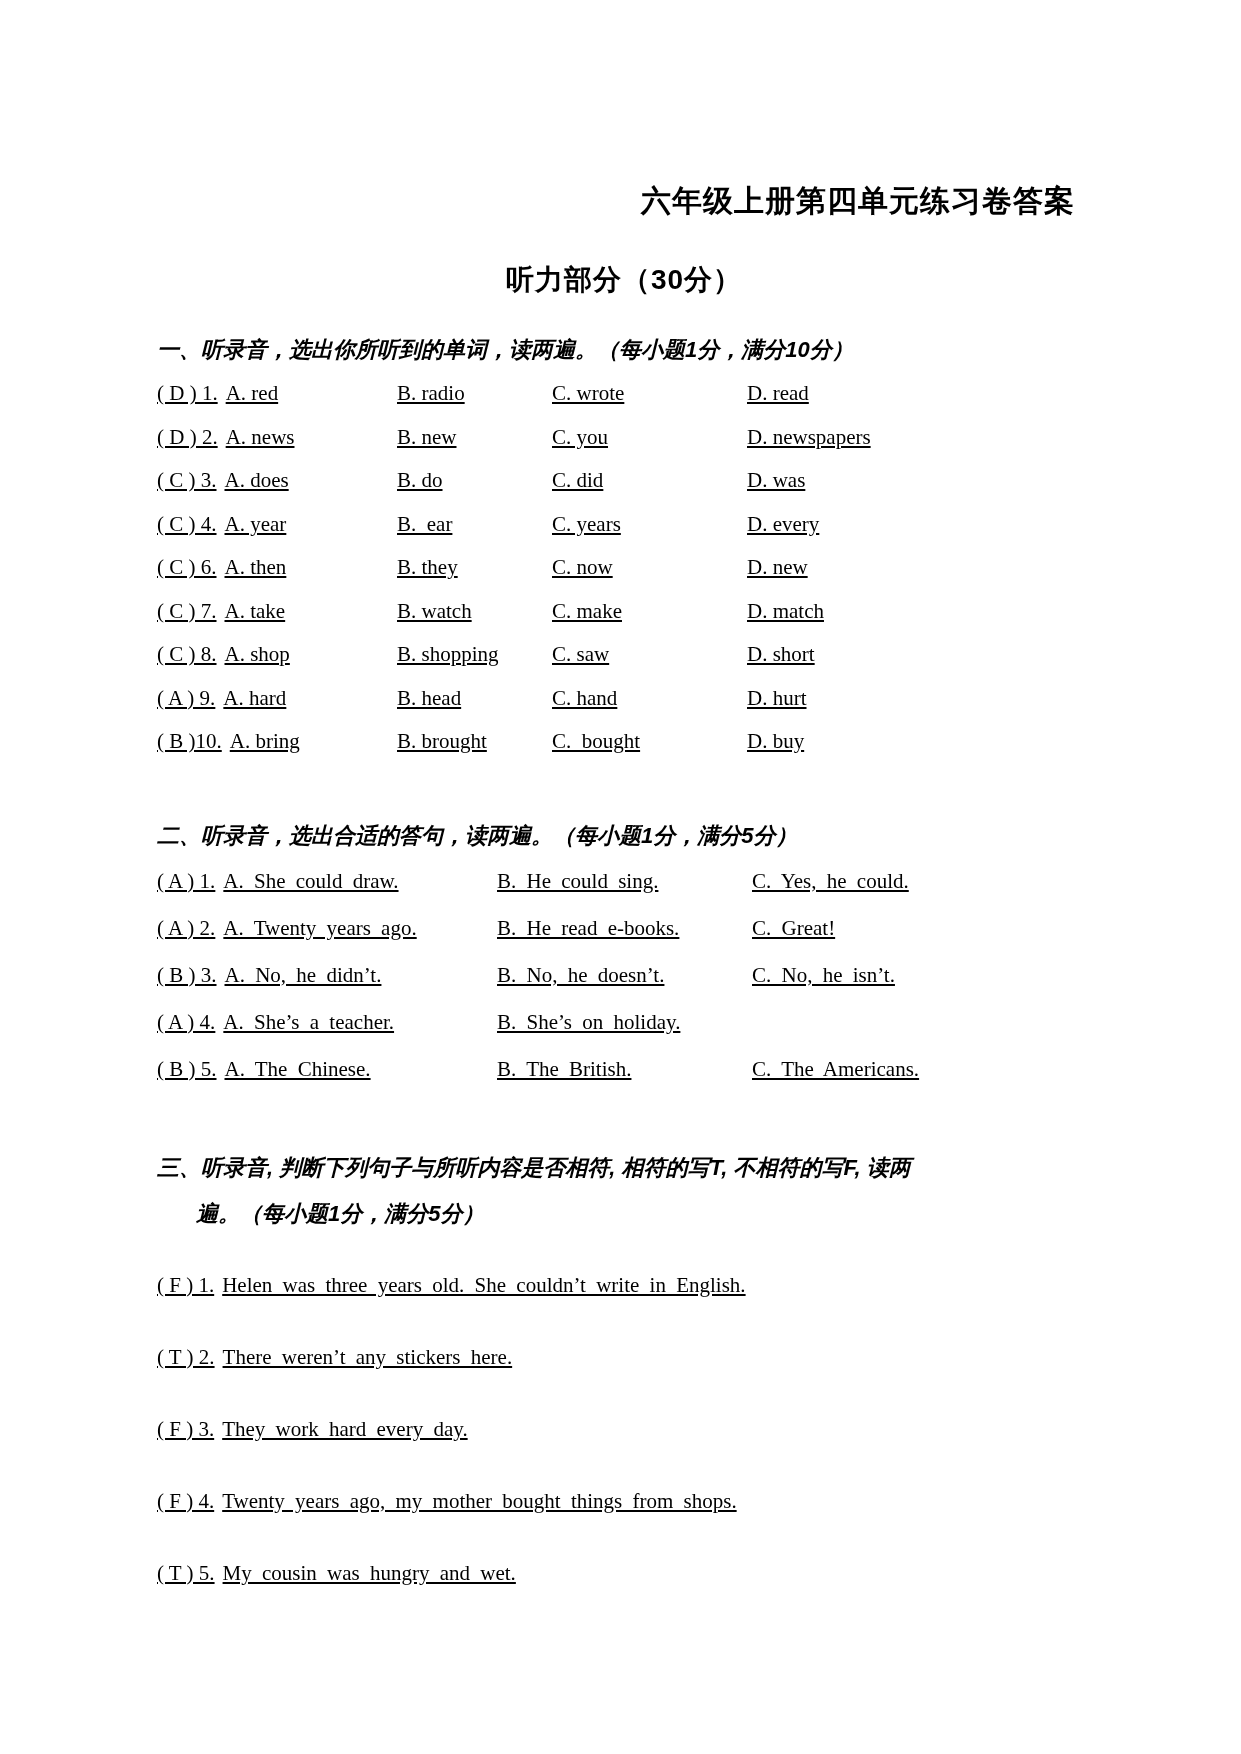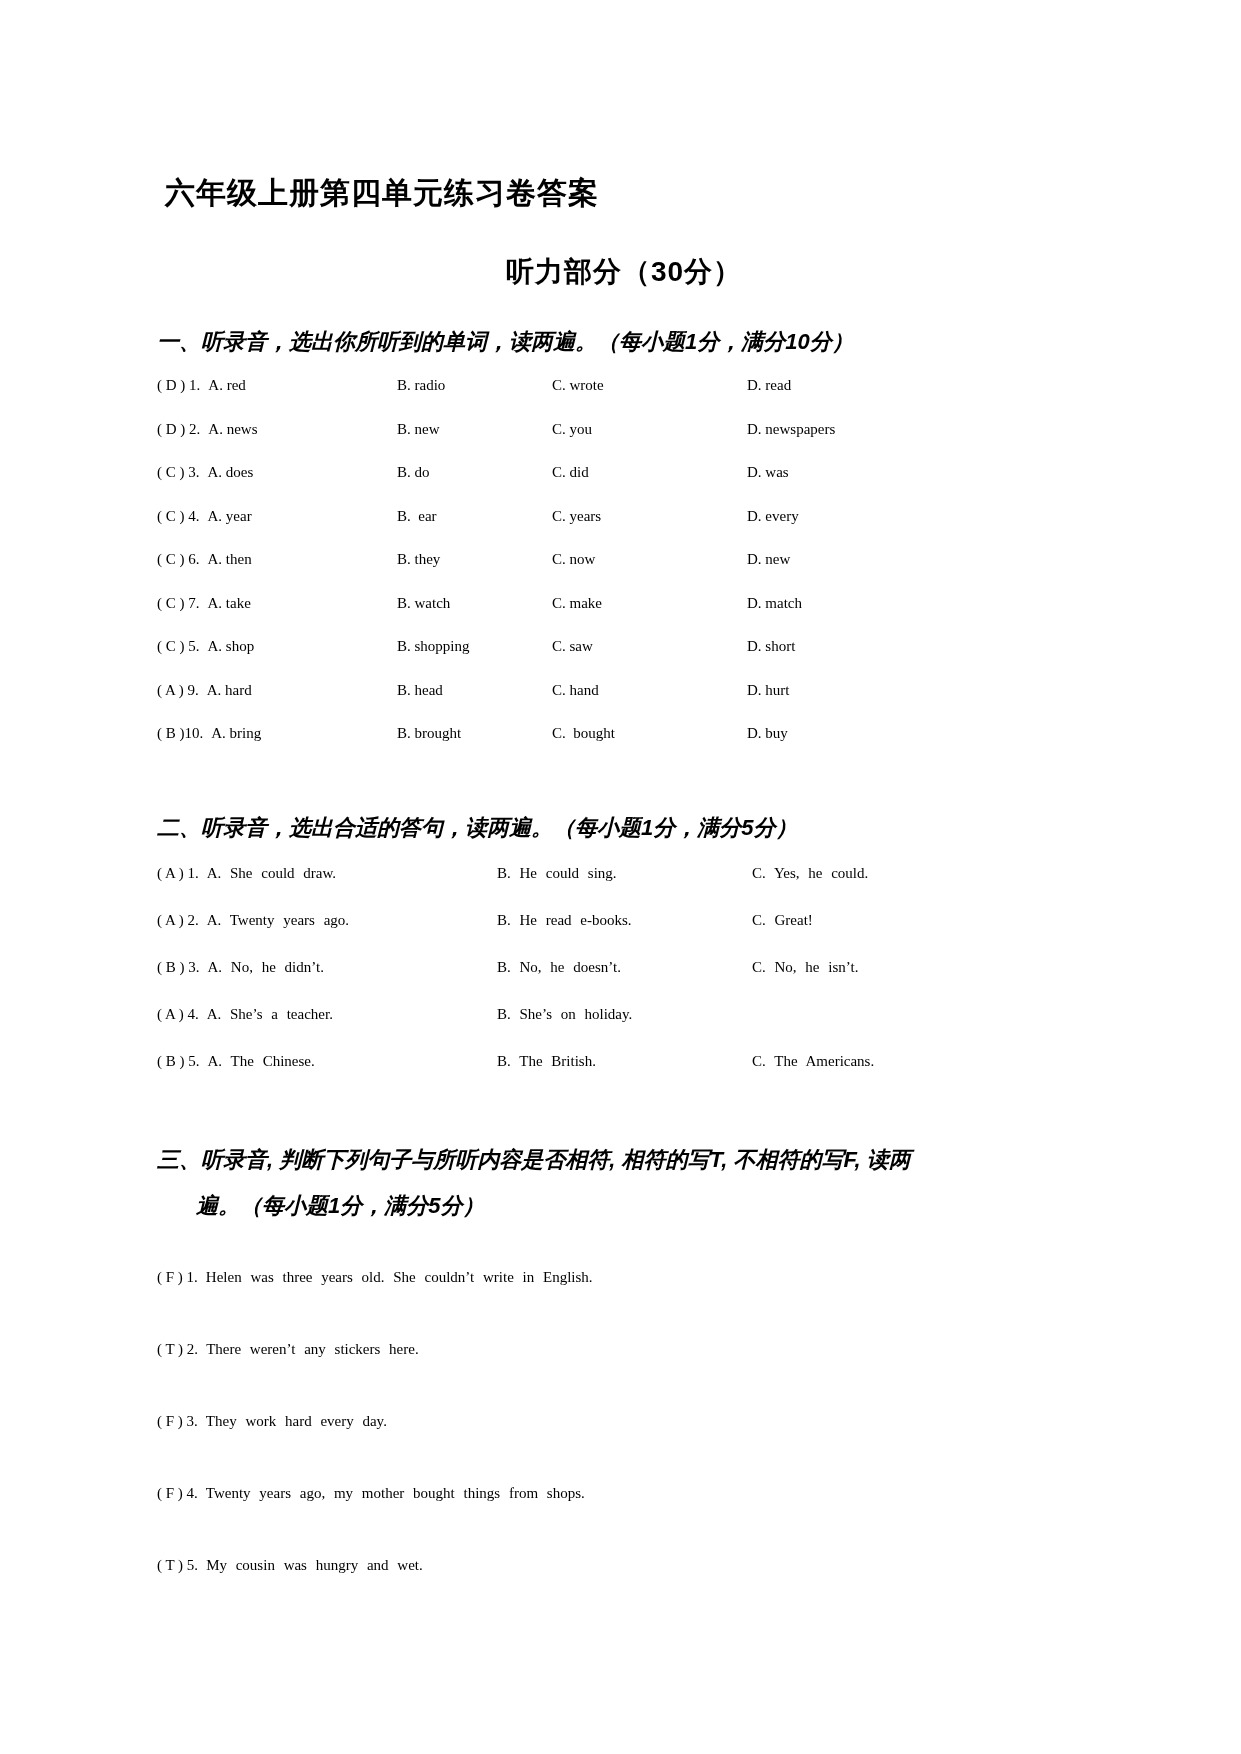--- a/index.html
+++ b/index.html
@@ -8,26 +8,26 @@
     position: relative;
     width: 1241px;
     height: 1754px;
     background: #ffffff;
     color: #000000;
     overflow: hidden;
   }
   .content { padding: 166px 150px 0 157px; }
 
   .title {
-    margin: 8px;
+    margin: 16px;
     font-family: "Liberation Sans", sans-serif;
     font-weight: bold;
     font-size: 30px;
     line-height: 38px;
-    text-align: left;
+    text-align: right;
     letter-spacing: 1px;
   }
   .subtitle {
     margin: 42px 0 0 0;
     font-family: "Liberation Sans", sans-serif;
     font-weight: bold;
     font-size: 28px;
     line-height: 36px;
     text-align: center;
     letter-spacing: 1px;
@@ -38,21 +38,21 @@
     font-size: 22px;
     line-height: 36px;
     font-style: italic;
   }
   .mt-s1 { margin-top: 34px; }
   .mt-s2 { margin-top: 54px; }
   .mt-s3 { margin-top: 52px; }
   .s3-head-line { line-height: 46px; }
   .indent { padding-left: 39px; }
 
-  .q-list { font-family: "Liberation Serif", serif; font-size: 15px; }
+  .q-list { font-family: "Liberation Serif", serif; font-size: 21px; text-decoration: underline; }
   .q-list.s1 { margin-top: 4px; }
   .q-list.s2 { margin-top: 4px; }
   .q-list.s3 { margin-top: 0; }
 
   .row { display: flex; align-items: baseline; }
   .s1 .row { line-height: 43.5px; }
   .s2 .row { line-height: 47px; }
   .s3 .row { line-height: 48px; }
 
   .cell { flex: 0 0 auto; white-space: pre; overflow: visible; }
@@ -110,21 +110,21 @@
           <div class="cell c2"><span class="opt">C. now</span></div>
           <div class="cell c3"><span class="opt">D. new</span></div>
         </div>
         <div class="row">
           <div class="cell c0"><span class="qlabel">( C ) 7.</span><span class="opt">A. take</span></div>
           <div class="cell c1"><span class="opt">B. watch</span></div>
           <div class="cell c2"><span class="opt">C. make</span></div>
           <div class="cell c3"><span class="opt">D. match</span></div>
         </div>
         <div class="row">
-          <div class="cell c0"><span class="qlabel">( C ) 5.</span><span class="opt">A. shop</span></div>
+          <div class="cell c0"><span class="qlabel">( C ) 8.</span><span class="opt">A. shop</span></div>
           <div class="cell c1"><span class="opt">B. shopping</span></div>
           <div class="cell c2"><span class="opt">C. saw</span></div>
           <div class="cell c3"><span class="opt">D. short</span></div>
         </div>
         <div class="row">
           <div class="cell c0"><span class="qlabel">( A ) 9.</span><span class="opt">A. hard</span></div>
           <div class="cell c1"><span class="opt">B. head</span></div>
           <div class="cell c2"><span class="opt">C. hand</span></div>
           <div class="cell c3"><span class="opt">D. hurt</span></div>
         </div>

